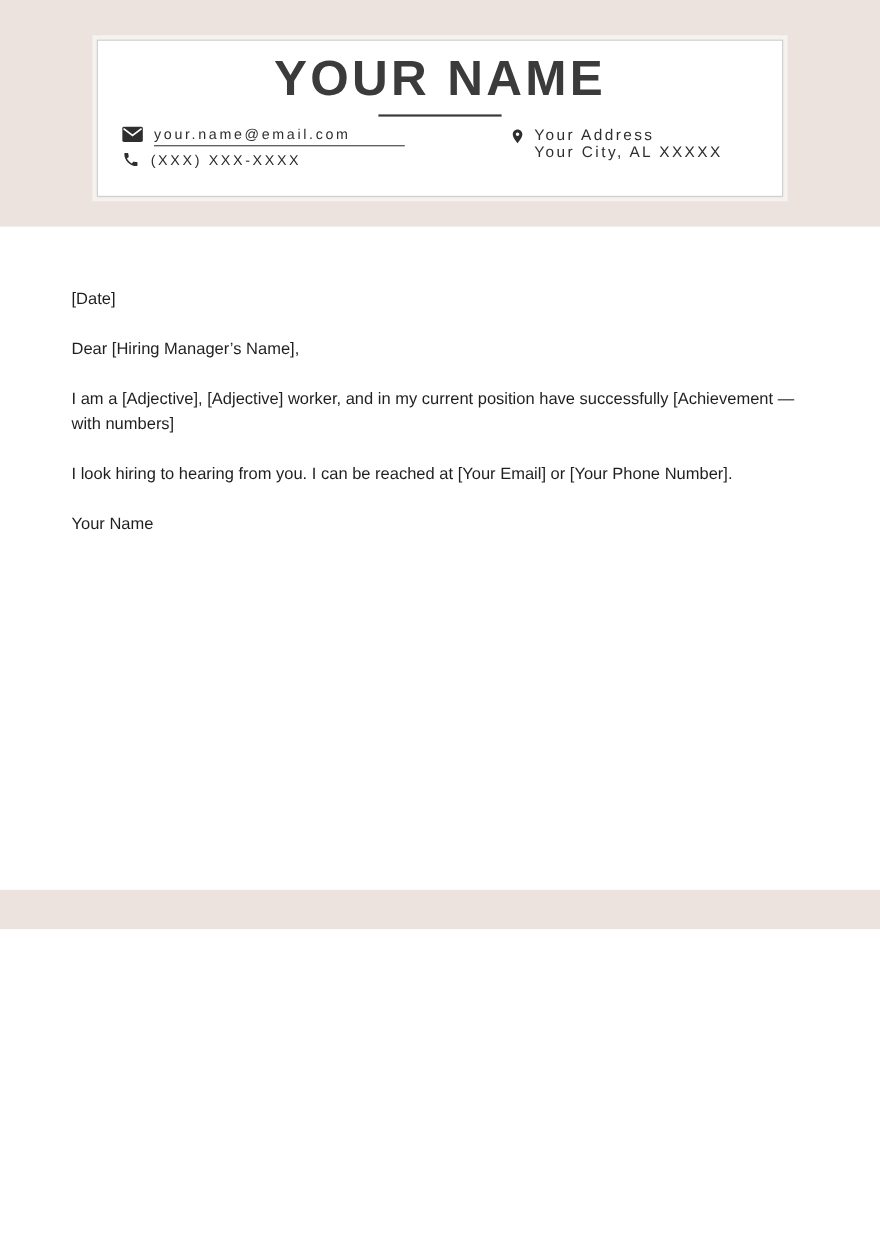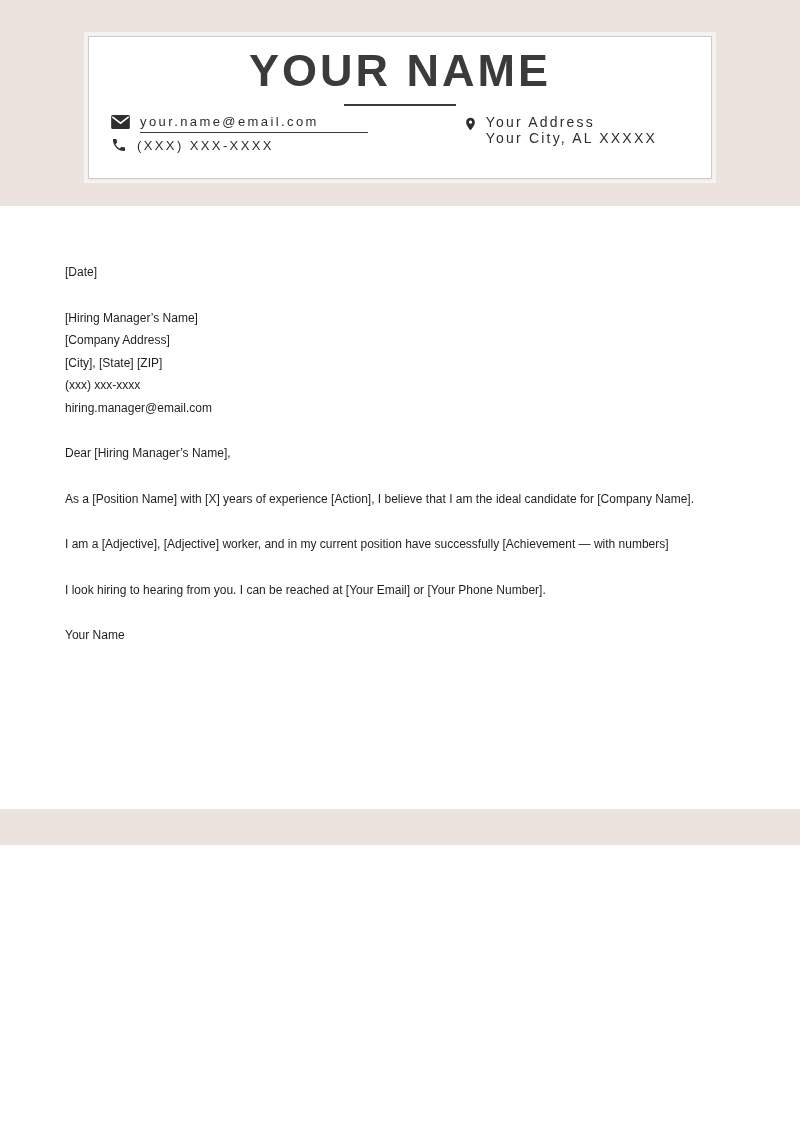--- a/index.html
+++ b/index.html
@@ -82,21 +82,21 @@
     color: var(--icon, #2e2e2e);
     white-space: nowrap;
   }
   .icon { flex: 0 0 auto; display: inline-flex; }
 
   .letter {
     position: absolute;
     left: 65px;
     top: 261px;
     width: 662px;
-    font-size: 12px;
+    font-size: 15px;
     line-height: 22.5px;
     color: var(--body-text, #1f1f1f);
   }
   .letter p { margin: 0; }
   .letter .block { margin-bottom: 23px; }
   .recipient p { margin: 0; }
 </style>
 </head>
 <body>
 
@@ -143,35 +143,25 @@
         </div>
       </div>
     </div>
   </div>
 
   <div class="letter">
     <div class="block">
       <p>[Date]</p>
     </div>
 
-    <div class="block recipient">
-      <p>[Hiring Manager’s Name]</p>
-      <p>[Company Address]</p>
-      <p>[City], [State] [ZIP]</p>
-      <p>(xxx) xxx-xxxx</p>
-      <p>hiring.manager@email.com</p>
-    </div>
 
     <div class="block">
       <p>Dear [Hiring Manager’s Name],</p>
     </div>
 
-    <div class="block">
-      <p>As a [Position Name] with [X] years of experience [Action], I believe that I am the ideal candidate for [Company Name].</p>
-    </div>
 
     <div class="block">
       <p>I am a [Adjective], [Adjective] worker, and in my current position have successfully [Achievement — with numbers]</p>
     </div>
 
     <div class="block">
       <p>I look hiring to hearing from you. I can be reached at [Your Email] or [Your Phone Number].</p>
     </div>
 
 

